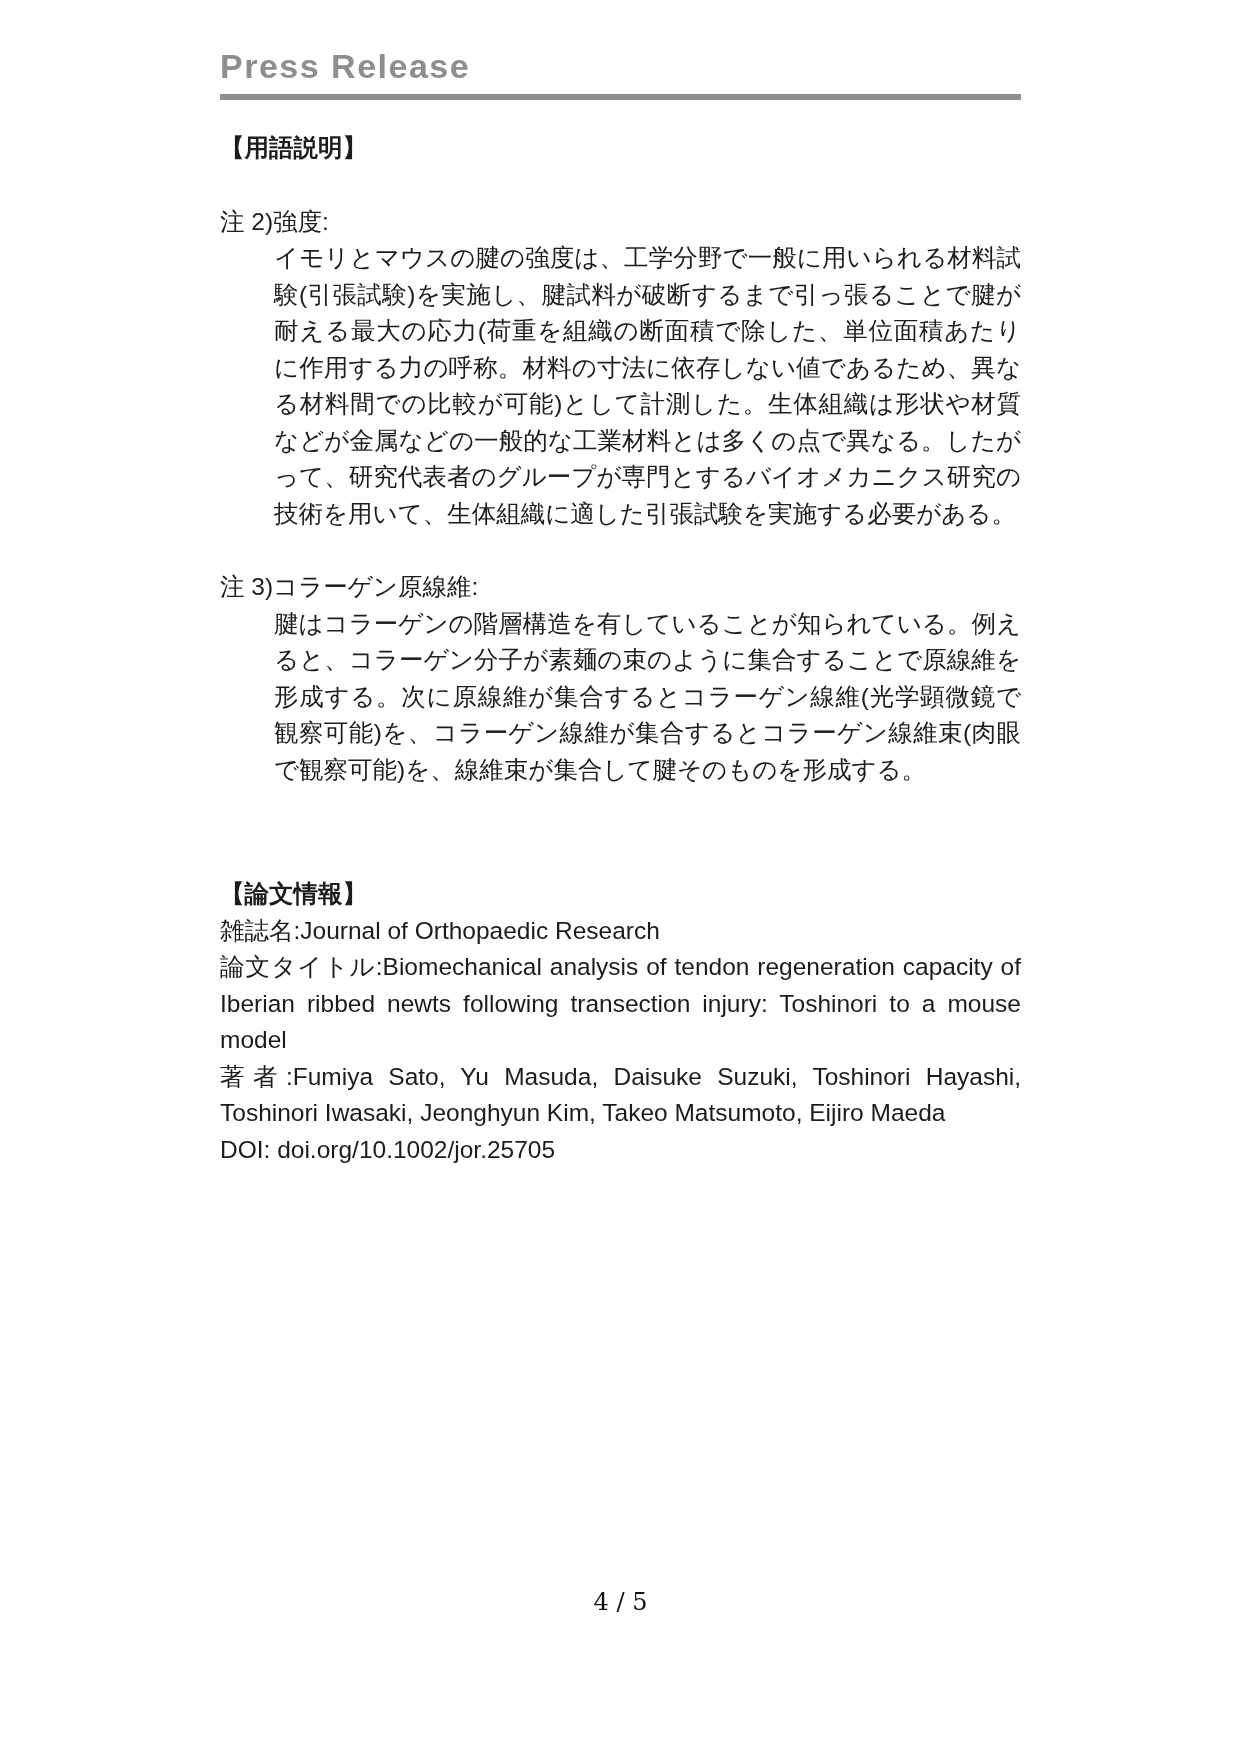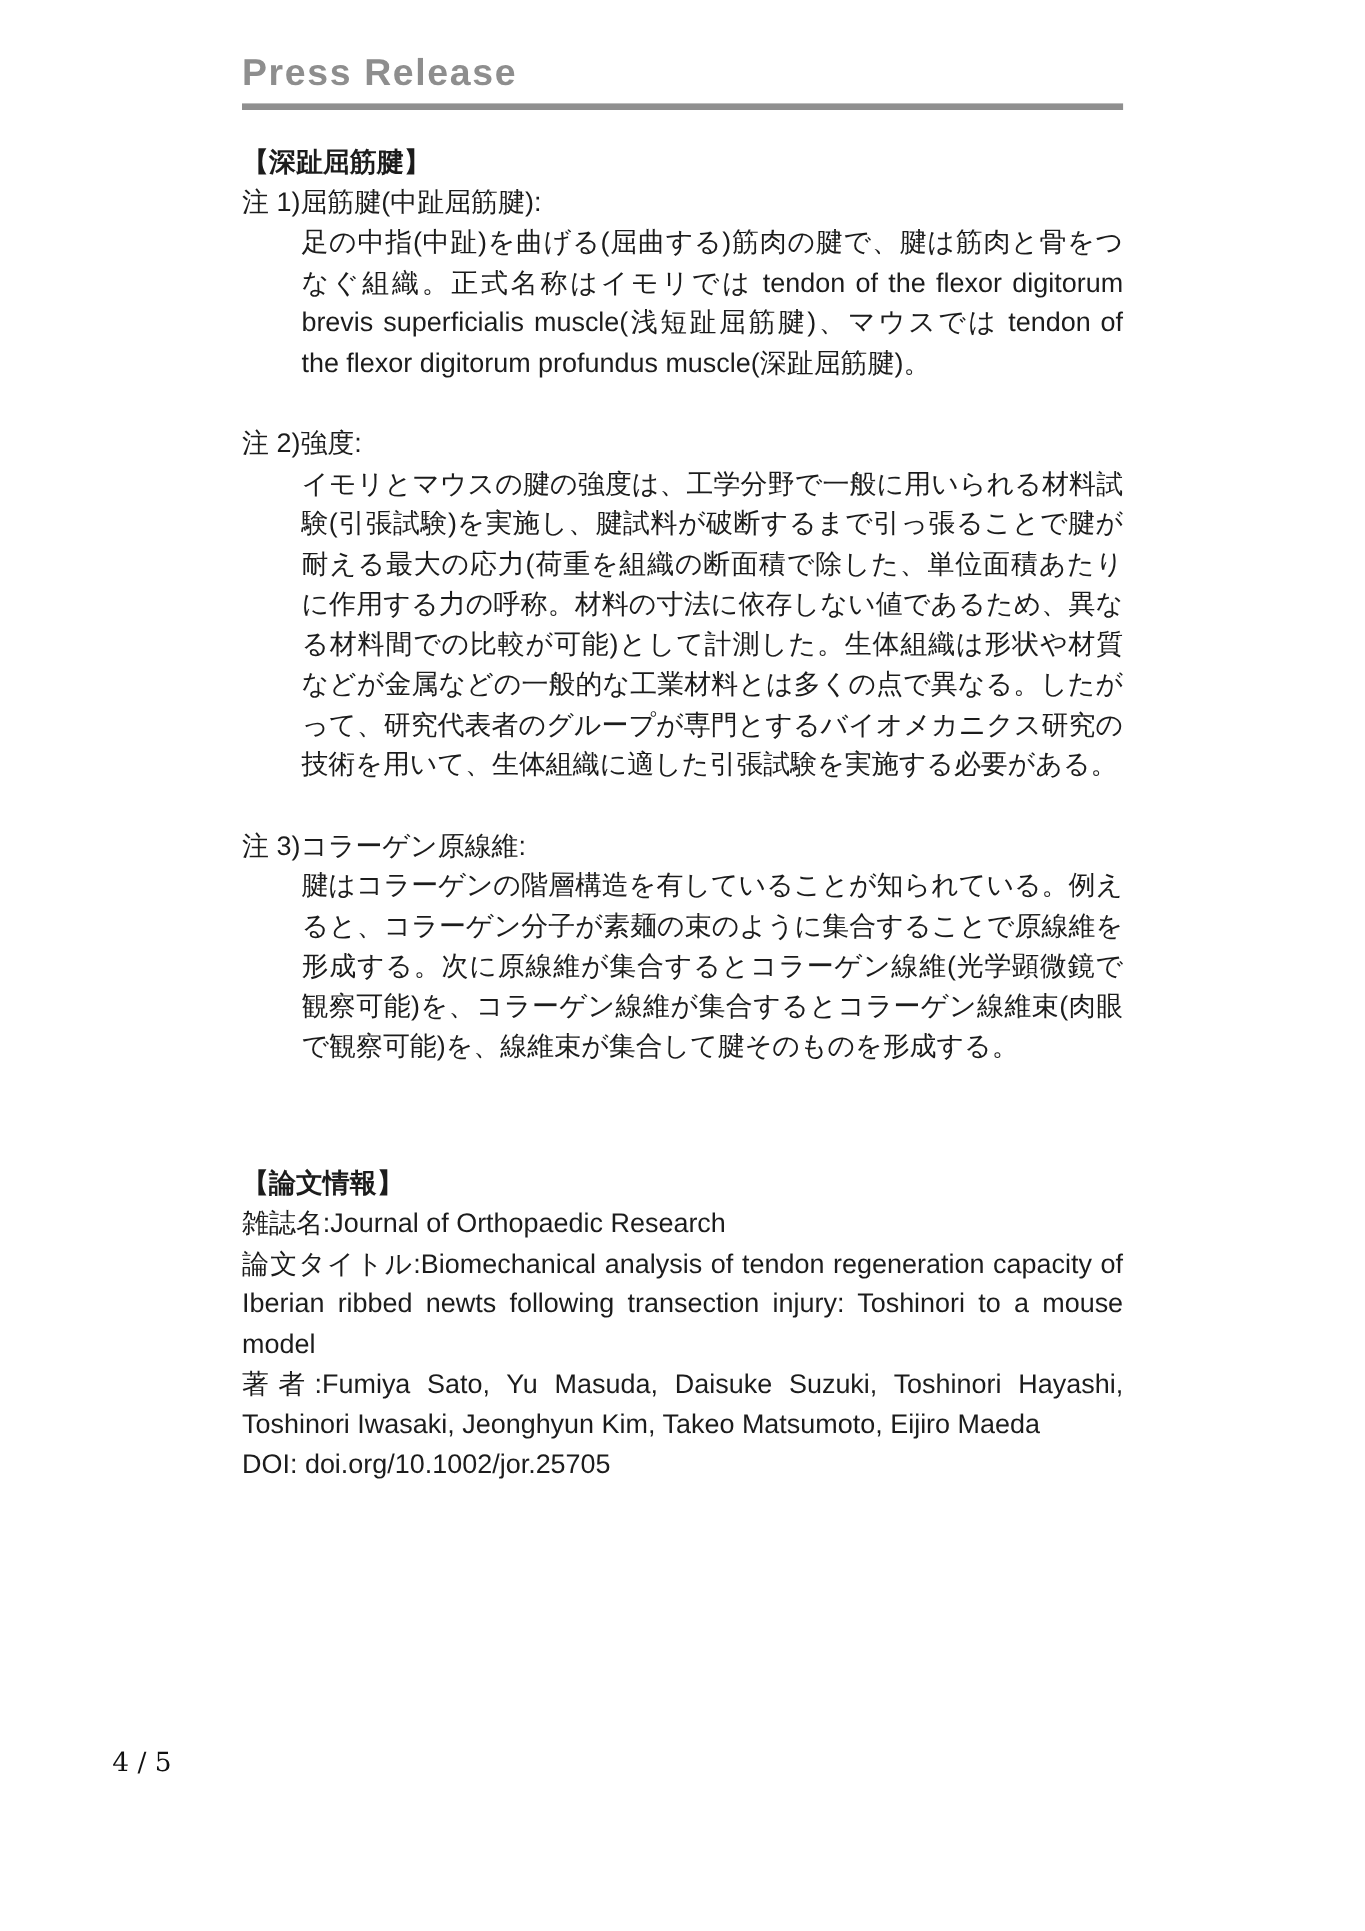--- a/index.html
+++ b/index.html
@@ -60,43 +60,39 @@
   .u {
     text-decoration-thickness: 2px;
     text-underline-offset: 4px;
   }
 
   .page-number {
     position: absolute;
     left: 0;
     right: 0;
     top: 1588px;
-    text-align: left;
+    text-align: center;
     font-family: "DejaVu Serif", "Liberation Serif", serif;
     font-size: 24px;
     color: #111111;
   }
 </style>
 </head>
 <body>
 
 <div class="page">
 
   <header>
     <div class="masthead-title">Press Release</div>
     <div class="masthead-rule"></div>
   </header>
 
   <section class="glossary">
-    <div class="sec-heading">【深趾屈筋腱】</div>
+    <div class="sec-heading">【用語説明】</div>
 
-    <div class="term-item">
-      <div class="term-label">注 1)屈筋腱(中趾屈筋腱):</div>
-      <div class="term-body">足の中指(中趾)を曲げる(屈曲する)筋肉の腱で、腱は筋肉と骨をつなぐ組織。正式名称はイモリでは tendon of the flexor digitorum brevis superficialis muscle(浅短趾屈筋腱)、マウスでは tendon of the flexor digitorum profundus muscle(深趾屈筋腱)。</div>
-    </div>
 
     <div class="term-item gapped">
       <div class="term-label">注 2)強度:</div>
       <div class="term-body">イモリとマウスの腱の強度は、工学分野で一般に用いられる材料試験(引張試験)を実施し、腱試料が破断するまで引っ張ることで腱が耐える最大の応力(荷重を組織の断面積で除した、単位面積あたりに作用する力の呼称。材料の寸法に依存しない値であるため、異なる材料間での比較が可能)として計測した。生体組織は形状や材質などが金属などの一般的な工業材料とは多くの点で異なる。したがって、研究代表者のグループが専門とするバイオメカニクス研究の技術を用いて、生体組織に適した引張試験を実施する必要がある。</div>
     </div>
 
     <div class="term-item gapped">
       <div class="term-label">注 3)コラーゲン原線維:</div>
       <div class="term-body">腱はコラーゲンの階層構造を有していることが知られている。例えると、コラーゲン分子が素麺の束のように集合することで原線維を形成する。次に原線維が集合するとコラーゲン線維(光学顕微鏡で観察可能)を、コラーゲン線維が集合するとコラーゲン線維束(肉眼で観察可能)を、線維束が集合して腱そのものを形成する。</div>
     </div>

